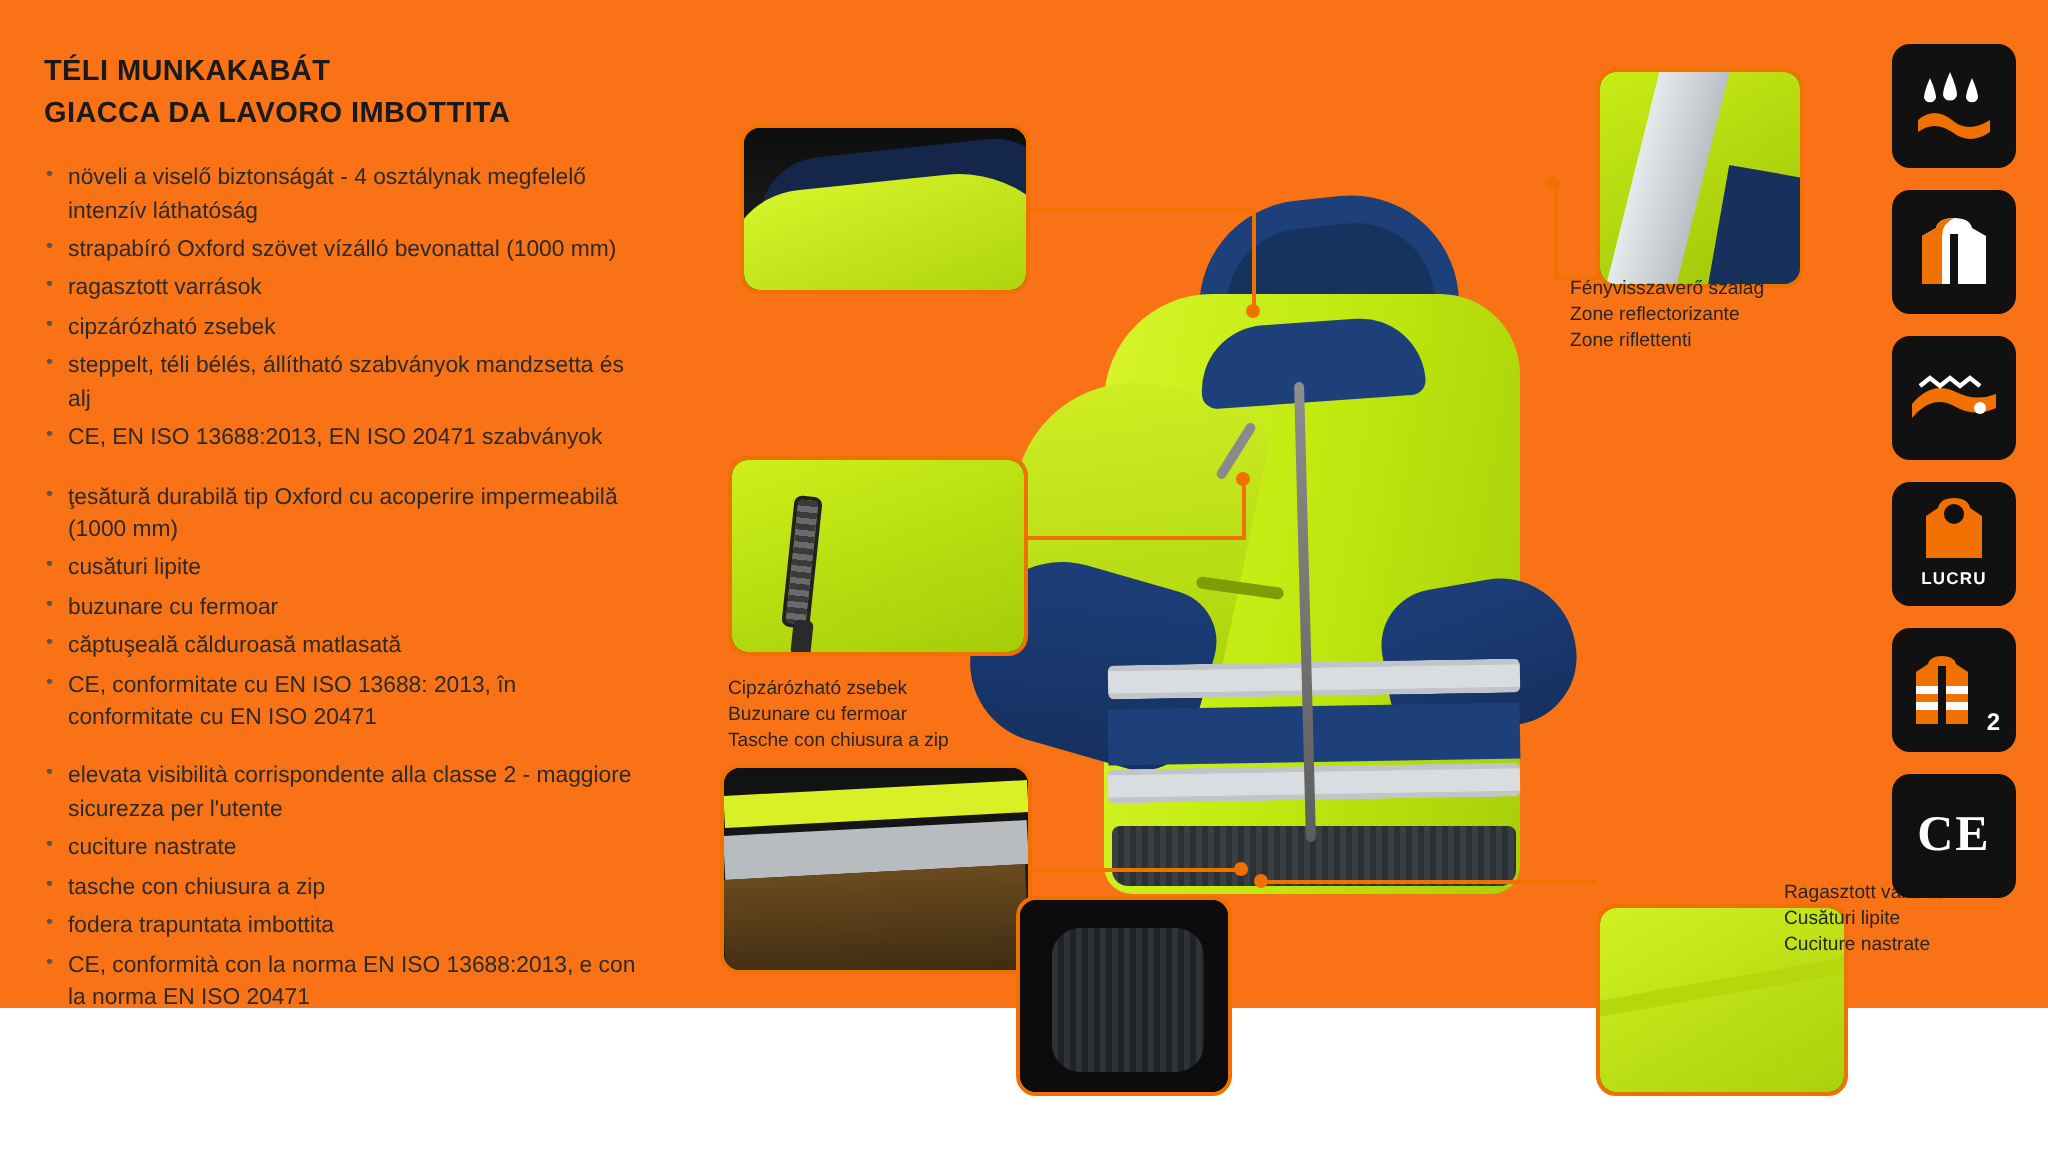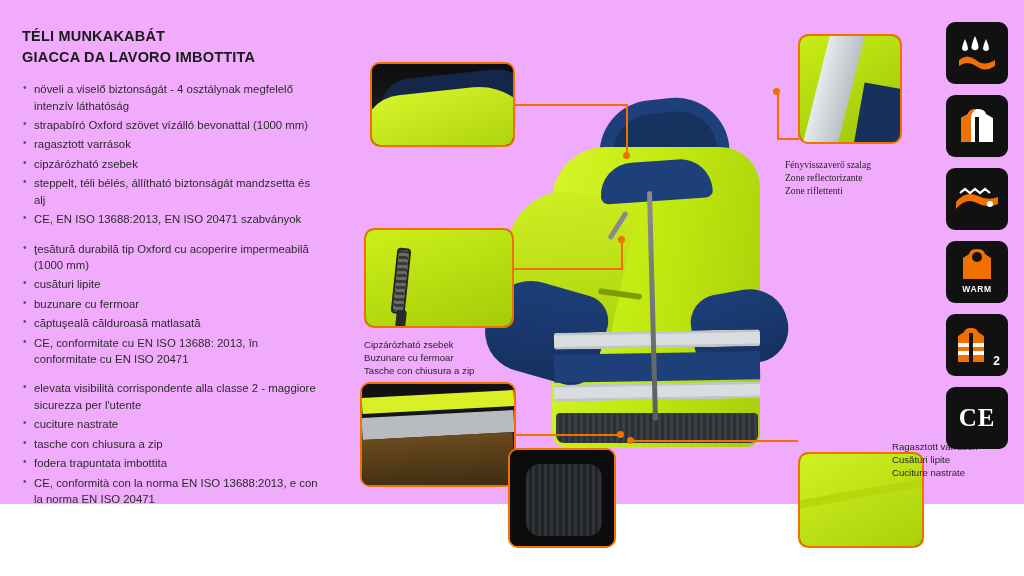--- a/index.html
+++ b/index.html
@@ -5,21 +5,21 @@
   * { box-sizing: border-box; margin: 0; padding: 0; }
   html, body {
     width: 1024px; height: 576px;
     background: #ffffff;
     font-family: "Liberation Sans", sans-serif;
     overflow: hidden;
   }
   #page {
     position: relative;
     width: 1024px; height: 504px;
-    background: #f0abfc;
+    background: #f97316;
   }
 
   
   .left-col {
     position: absolute;
     left: 22px; top: 26px;
     width: 300px;
   }
   .title-block { margin-bottom: 14px; }
   .title-line {
@@ -288,21 +288,21 @@
     <div class="title-block">
       <div class="title-line">TÉLI MUNKAKABÁT</div>
       <div class="title-line">GIACCA DA LAVORO IMBOTTITA</div>
     </div>
 
     <div class="spec-group">
       <div class="spec-item">növeli a viselő biztonságát - 4 osztálynak megfelelő intenzív láthatóság</div>
       <div class="spec-item">strapabíró Oxford szövet vízálló bevonattal (1000 mm)</div>
       <div class="spec-item">ragasztott varrások</div>
       <div class="spec-item">cipzárózható zsebek</div>
-      <div class="spec-item">steppelt, téli bélés, állítható biztonságát mandzsetta és alj</div>
+      <div class="spec-item">steppelt, téli bélés, állítható szabványok mandzsetta és alj</div>
       <div class="spec-item">CE, EN ISO 13688:2013, EN ISO 20471 szabványok</div>
     </div>
 
     <div class="spec-group">
       <div class="spec-item">ţesătură durabilă tip Oxford cu acoperire impermeabilă (1000 mm)</div>
       <div class="spec-item">cusături lipite</div>
       <div class="spec-item">buzunare cu fermoar</div>
       <div class="spec-item">căptuşeală călduroasă matlasată</div>
       <div class="spec-item">CE, conformitate cu EN ISO 13688: 2013, în conformitate cu EN ISO 20471</div>
     </div>
@@ -357,21 +357,21 @@
       <div class="sky"></div>
       <div class="navy"></div>
       <div class="hoodpart"></div>
     </div>
 
     <div class="bubble" id="b2">
       <div class="bg"></div>
       <div class="tape"></div>
       <div class="navypatch"></div>
     </div>
-    <div class="cap" style="left:455px; top:158px; width:160px;font-family:Liberation Serif, serif;">Fényvisszaverő szalag
+    <div class="cap" style="left:455px; top:138px; width:160px;">Fényvisszaverő szalag
 Zone reflectorizante
 Zone riflettenti</div>
 
     <div class="bubble" id="b3">
       <div class="bg"></div>
       <div class="zipline"></div>
       <div class="pull"></div>
     </div>
     <div class="cap" style="left:34px; top:338px; width:180px;">Cipzárózható zsebek
 Buzunare cu fermoar
@@ -431,21 +431,21 @@
       </div>
     </div>
 
     <div class="icon-box">
       <div class="ic-center" style="align-items:flex-start; padding-top:6px;">
         <svg width="34" height="34" viewBox="0 0 34 34">
           <path d="M17 2 q7 0 8 5 l6 4 v21 h-28 v-21 l6-4 q1-5 8-5z" fill="#f07000"></path>
           <circle cx="17" cy="10" r="5" fill="#111"></circle>
         </svg>
       </div>
-      <div class="ic-label">WARM</div>
+      <div class="ic-label">LUCRU</div>
     </div>
 
     <div class="icon-box">
       <div class="ic-center" style="justify-content:flex-start; padding-left:9px;">
         <svg width="32" height="40" viewBox="0 0 32 40">
           <path d="M16 3 q6 0 7 4 l6 4 v26 h-26 v-26 l6-4 q1-4 7-4z" fill="#f07000"></path>
           <rect x="3" y="18" width="26" height="4" fill="#ffffff"></rect>
           <rect x="3" y="26" width="26" height="4" fill="#ffffff"></rect>
           <rect x="14" y="8" width="4" height="29" fill="#111"></rect>
         </svg>

